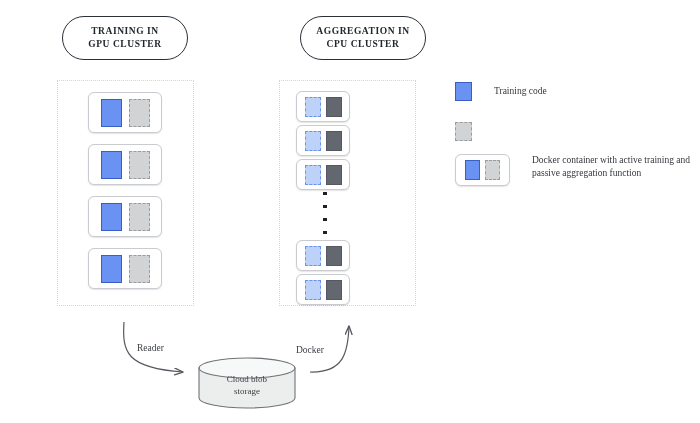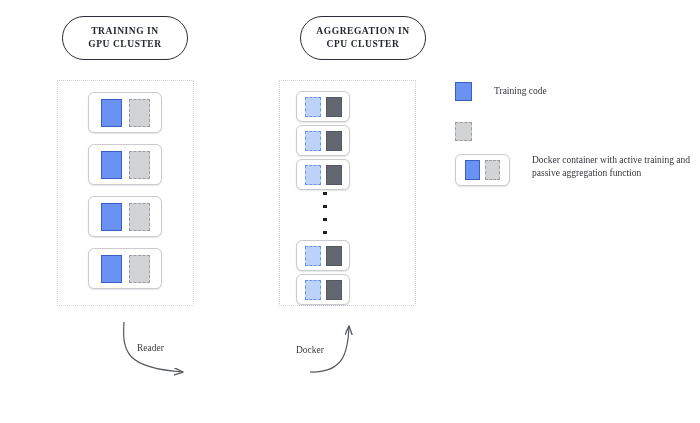--- a/index.html
+++ b/index.html
@@ -281,20 +281,30 @@
         <path d="M0.5,0.4 L7.6,3.2 L0.5,6.0" fill="none" stroke="#55595f" stroke-width="1.1" stroke-linecap="round" stroke-linejoin="round"></path>
       </marker>
     </defs>
     <path d="M124,322 C122,352 126,368 183,372" fill="none" stroke="#55595f" stroke-width="1.2" marker-end="url(#arrowhead)"></path>
     <path d="M310,372 C344,373 348,352 349,326" fill="none" stroke="#55595f" stroke-width="1.2" marker-end="url(#arrowhead)"></path>
   </svg>
 
   <div class="flow-label" id="label-writer">Reader</div>
   <div class="flow-label" id="label-reader">Docker</div>
 
+  <div id="cylinder">
+    <svg viewBox="0 0 98 52">
+      <path d="M1,11 L1,41 A48,10 0 0 0 97,41 L97,11 Z" fill="#eceded" stroke="#6e7278" stroke-width="1.1"></path>
+      <ellipse cx="49" cy="11" rx="48" ry="10" fill="#f7f8f8" stroke="#6e7278" stroke-width="1.1"></ellipse>
+    </svg>
+    <div id="cyl-label">
+      <div>Cloud blob</div>
+      <div>storage</div>
+    </div>
+  </div>
 
   <div id="legend">
 
     <div class="legend-row" id="legend-row-0">
       <div class="legend-swatch sw-train"></div>
       <div class="legend-text">Training code</div>
     </div>
 
     <div class="legend-row" id="legend-row-1">
       <div class="legend-swatch sw-agg"></div>

